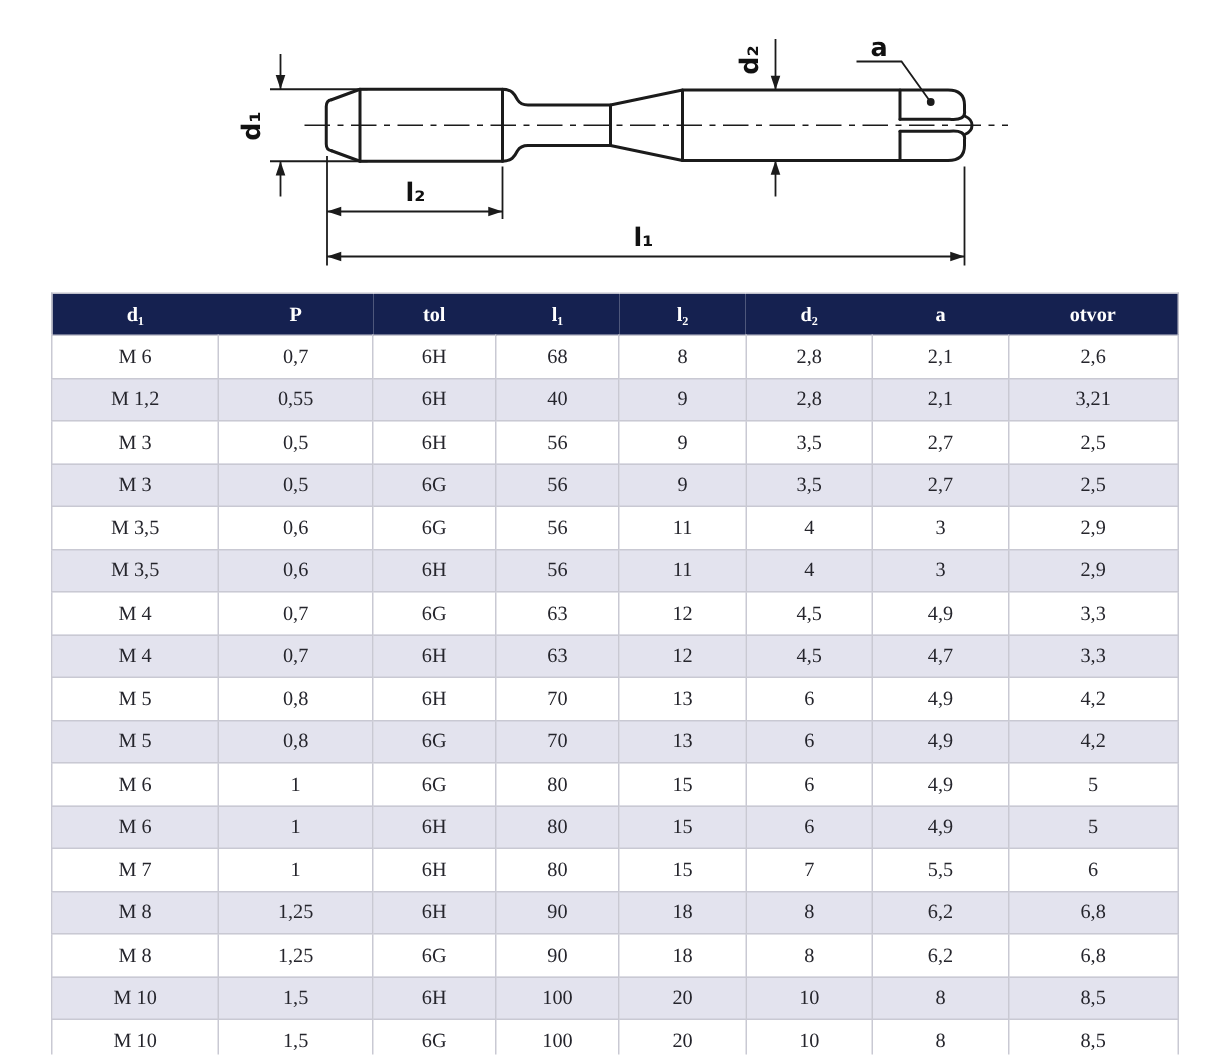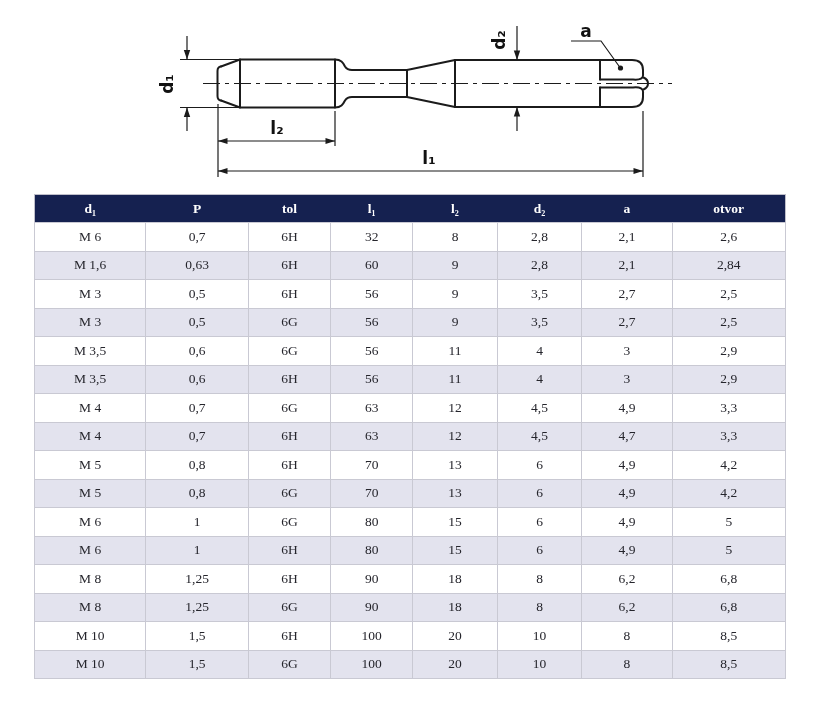--- a/index.html
+++ b/index.html
@@ -123,35 +123,35 @@
       <th>d₂</th>
       <th>a</th>
       <th>otvor</th>
     </tr>
   </thead>
   <tbody>
       <tr>
         <td>M 6</td>
         <td>0,7</td>
         <td>6H</td>
-        <td>32</td>
+        <td>68</td>
         <td>8</td>
         <td>2,8</td>
         <td>2,1</td>
         <td>2,6</td>
       </tr>
       <tr>
-        <td>M 1,6</td>
-        <td>0,63</td>
-        <td>6H</td>
-        <td>60</td>
+        <td>M 1,2</td>
+        <td>0,55</td>
+        <td>6H</td>
+        <td>40</td>
         <td>9</td>
         <td>2,8</td>
         <td>2,1</td>
-        <td>2,84</td>
+        <td>3,21</td>
       </tr>
       <tr>
         <td>M 3</td>
         <td>0,5</td>
         <td>6H</td>
         <td>56</td>
         <td>9</td>
         <td>3,5</td>
         <td>2,7</td>
         <td>2,5</td>
@@ -240,20 +240,30 @@
         <td>M 6</td>
         <td>1</td>
         <td>6H</td>
         <td>80</td>
         <td>15</td>
         <td>6</td>
         <td>4,9</td>
         <td>5</td>
       </tr>
       <tr>
+        <td>M 7</td>
+        <td>1</td>
+        <td>6H</td>
+        <td>80</td>
+        <td>15</td>
+        <td>7</td>
+        <td>5,5</td>
+        <td>6</td>
+      </tr>
+      <tr>
         <td>M 8</td>
         <td>1,25</td>
         <td>6H</td>
         <td>90</td>
         <td>18</td>
         <td>8</td>
         <td>6,2</td>
         <td>6,8</td>
       </tr>
       <tr>

